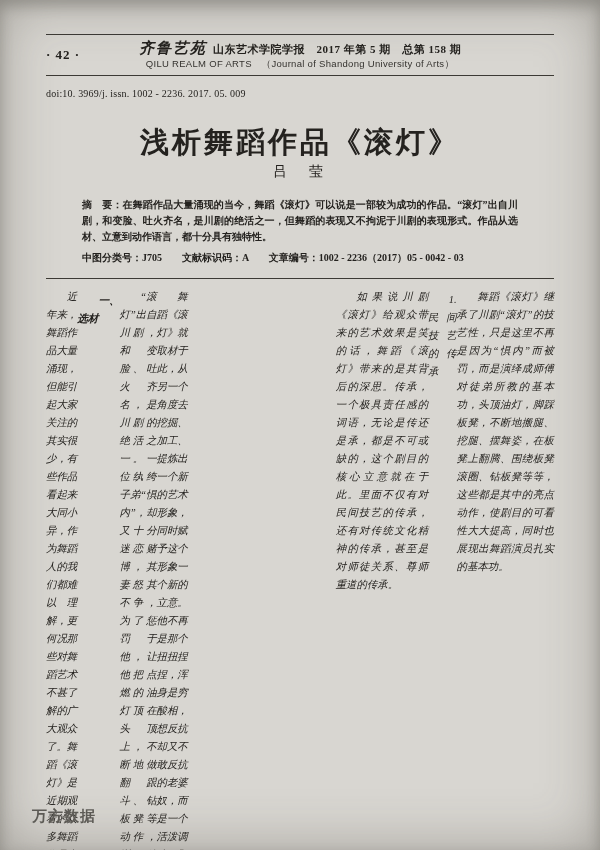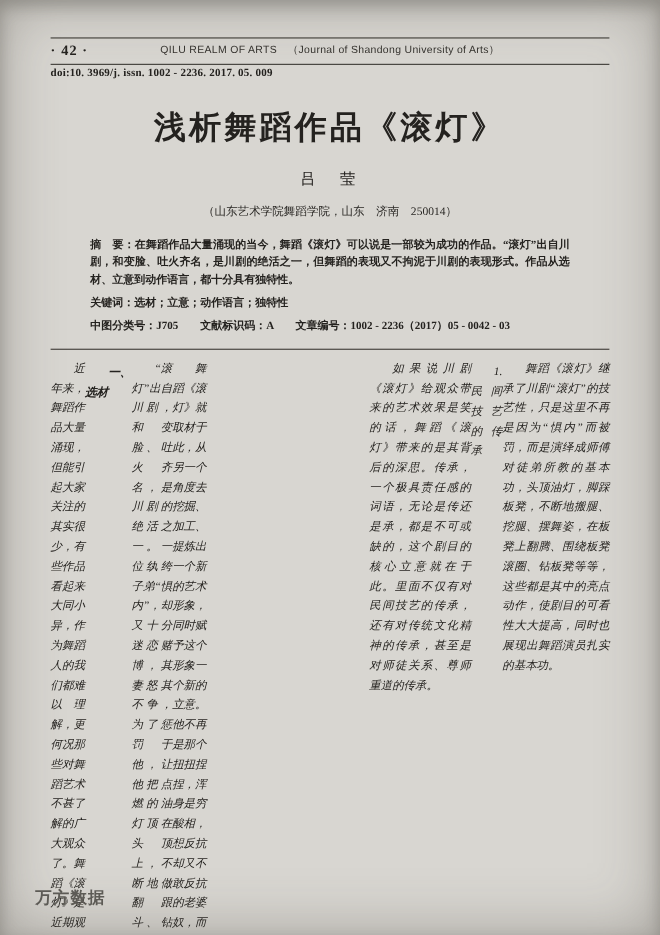--- a/index.html
+++ b/index.html
@@ -26,26 +26,26 @@
   .page-no{width:78px;font-weight:bold;font-size:13px;letter-spacing:1px;}
   .page-no-spacer{width:78px;}
   .header-center{flex:1;text-align:center;line-height:1.35;}
   .masthead-cn{font-size:11px;font-weight:bold;letter-spacing:.5px;}
   .logo{
     font-family:"DejaVu Serif","Liberation Serif",serif;
     font-style:italic;font-weight:bold;font-size:15px;
     letter-spacing:2px;margin-right:6px;
   }
   .masthead-en{font-size:9.5px;font-family:"Liberation Sans","DejaVu Sans",sans-serif;letter-spacing:.3px;color:#34322e;}
-  .doi{font-size:10px;margin-top:2px;letter-spacing:.2px;font-weight:bold;}
+  .doi{font-size:10px;margin-top:12px;letter-spacing:.2px;}
   .title{
     margin:24px 0 0 0;text-align:center;
     font-size:29px;font-weight:bold;letter-spacing:3px;
   }
-  .author{text-align:center;font-size:14px;margin-top:18px;letter-spacing:4px;}
+  .author{text-align:center;font-size:14px;margin-top:0;letter-spacing:4px;}
   .affiliation{text-align:center;font-size:10.5px;margin-top:13px;color:#2a2825;}
   .abstract{margin:16px 36px 0 36px;}
   .abstract p{margin:0;font-size:10px;line-height:16px;text-align:justify;}
   .abstract .lbl{font-family:"Liberation Sans","DejaVu Sans",sans-serif;}
   .abstract .abs-text{font-weight:600;}
   .abstract .kw{margin-top:5px;}
   .abstract .cls{margin-top:5px;font-weight:600;}
   .divider{border-top:1.3px solid #3c3a35;margin-top:12px;}
   .columns{display:flex;gap:20px;margin-top:9px;}
   .col{flex:1;display:flex;flex-direction:row;font-size:10.4px;line-height:18px;text-align:justify;font-style:italic;}
@@ -66,36 +66,37 @@
 <body>
 
 <div class="page">
   <div class="scan-edge"></div>
 
   <header>
     <div class="rule"></div>
     <div class="header-row">
       <span class="page-no">· 42 ·</span>
       <div class="header-center">
+        <div class="masthead-cn">
+          <span class="logo">齐鲁艺苑</span><span>山东艺术学院学报　2017 年第 5 期　总第 158 期</span>
+        </div>
         <div class="masthead-en">QILU REALM OF ARTS　（Journal of Shandong University of Arts）</div>
       </div>
       <span class="page-no-spacer"></span>
     </div>
     <div class="rule"></div>
   </header>
 
   <div class="doi">doi:10. 3969/j. issn. 1002 - 2236. 2017. 05. 009</div>
 
   <h1 class="title">浅析舞蹈作品《滚灯》</h1>
   <div class="author">吕　莹</div>
-  <div class="affiliation">（山东艺术学院舞蹈学院，山东　济南　250014）</div>
 
   <div class="abstract">
     <p><b class="lbl">摘　要：</b><span class="abs-text">在舞蹈作品大量涌现的当今，舞蹈《滚灯》可以说是一部较为成功的作品。“滚灯”出自川剧，和变脸、吐火齐名，是川剧的绝活之一，但舞蹈的表现又不拘泥于川剧的表现形式。作品从选材、立意到动作语言，都十分具有独特性。</span></p>
-    <p class="kw"><b class="lbl">关键词：</b><span class="abs-text">选材；立意；动作语言；独特性</span></p>
     <p class="cls">中图分类号：J705　　文献标识码：A　　文章编号：1002 - 2236（2017）05 - 0042 - 03</p>
   </div>
 
   <div class="divider"></div>
 
   <div class="columns">
     <div class="col">
       <p>近年来，舞蹈作品大量涌现，但能引起大家关注的其实很少，有些作品看起来大同小异，作为舞蹈人的我们都难以理解，更何况那些对舞蹈艺术不甚了解的广大观众了。舞蹈《滚灯》是近期观看的众多舞蹈作品中较为成功的一个。</p>
       <p class="h">一、选材</p>
       <p>“滚灯”出自川剧，和变脸、吐火齐名，是川剧的绝活之一。一位纨绔子弟“惧内”，却又十分迷恋赌博，其妻怒其不争，为了惩罚于他，让他把点燃的油灯顶在头顶上，不断地做翻跟斗、钻板凳等动作，训练出“滚灯”的一系列技巧。整个表演过程诙谐幽默、紧张酣畅，淋漓尽致地塑造了一个妙趣横生、令人捧腹的丑角形象。</p>

